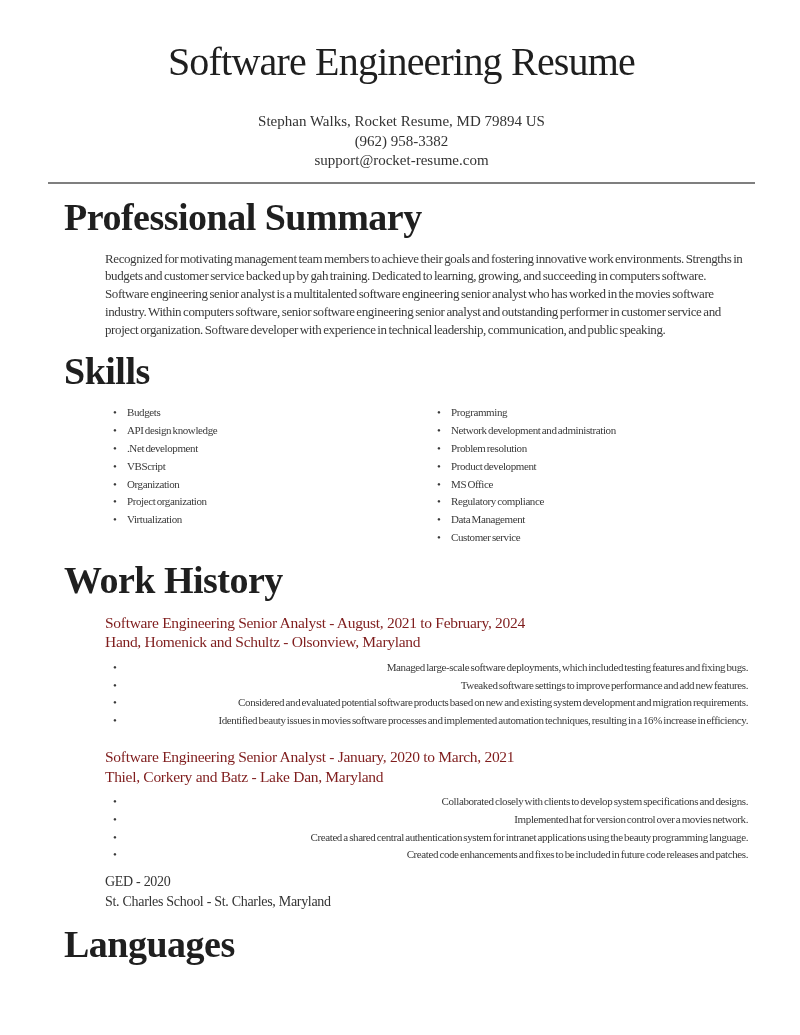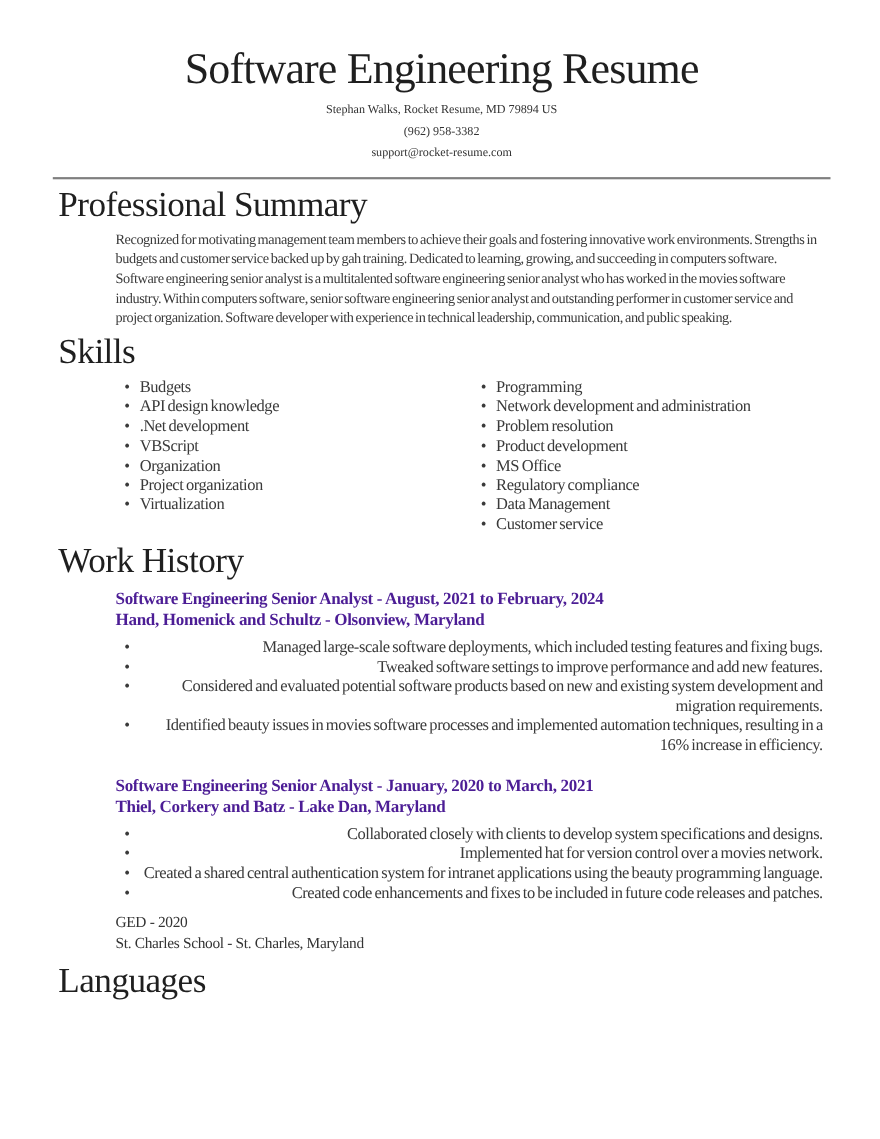--- a/index.html
+++ b/index.html
@@ -14,46 +14,46 @@
     font-family: "Liberation Serif", serif;
     color: #3a3a3a;
   }
   .page {
     padding: 0 45px 0 48px;
   }
 
   
   .resume-header { text-align: center; }
   h1.resume-title {
-    margin: 40px 0 7px 0;
+    margin: 40px 0 28px 0;
     font-size: 40px;
     line-height: 44px;
     font-weight: normal;
     letter-spacing: -0.8px;
     color: #1f1f1f;
   }
   .contact-block div {
-    font-size: 11px;
+    font-size: 15px;
     line-height: 19.5px;
     color: #333333;
   }
   hr.divider {
     border: none;
     border-top: 2px solid #7f7f7f;
     margin: 11px 0 0 0;
   }
 
   
   h2.section-title {
-    font-size: 32px;
+    font-size: 38px;
     line-height: 34px;
-    font-weight: normal;
+    font-weight: bold;
     letter-spacing: -0.5px;
     color: #1f1f1f;
-    margin: 5px;
+    margin: 16px;
   }
   .mt-summary  { margin-top: 20px; }
   .mt-skills   { margin-top: 6px; }
   .mt-work     { margin-top: 10px; }
   .mt-edu      { margin-top: 8px; }
   .mt-lang     { margin-top: 10px; }
 
   p.summary-text {
     margin: 7px 0 0 57px;
     width: 645px;
@@ -65,21 +65,21 @@
 
   
   ul.bullet-list {
     margin: 0;
     padding: 0;
     list-style: none;
   }
   ul.bullet-list li {
     position: relative;
     padding-left: 22px;
-    font-size: 15px;
+    font-size: 11px;
     line-height: 17.8px;
     letter-spacing: -0.4px;
     word-spacing: -1px;
   }
   ul.bullet-list li::before {
     content: "\2022";
     position: absolute;
     left: 8px;
     top: 0;
   }
@@ -89,22 +89,21 @@
     grid-template-columns: 324px auto;
     margin: 8px 0 0 57px;
   }
 
   
   .job-header {
     margin: 9px 0 0 57px;
     font-size: 15.5px;
     line-height: 19.5px;
     letter-spacing: -0.3px;
-    color: #4c1d95;
-    font-weight: bold;
+    color: #7f1d1d;
   }
   .job-header.second { margin-top: 17px; }
   ul.job-bullets {
     margin: 7px 0 0 57px;
     width: 643px;
     text-align: right;
   }
 
   
   .edu-block {

